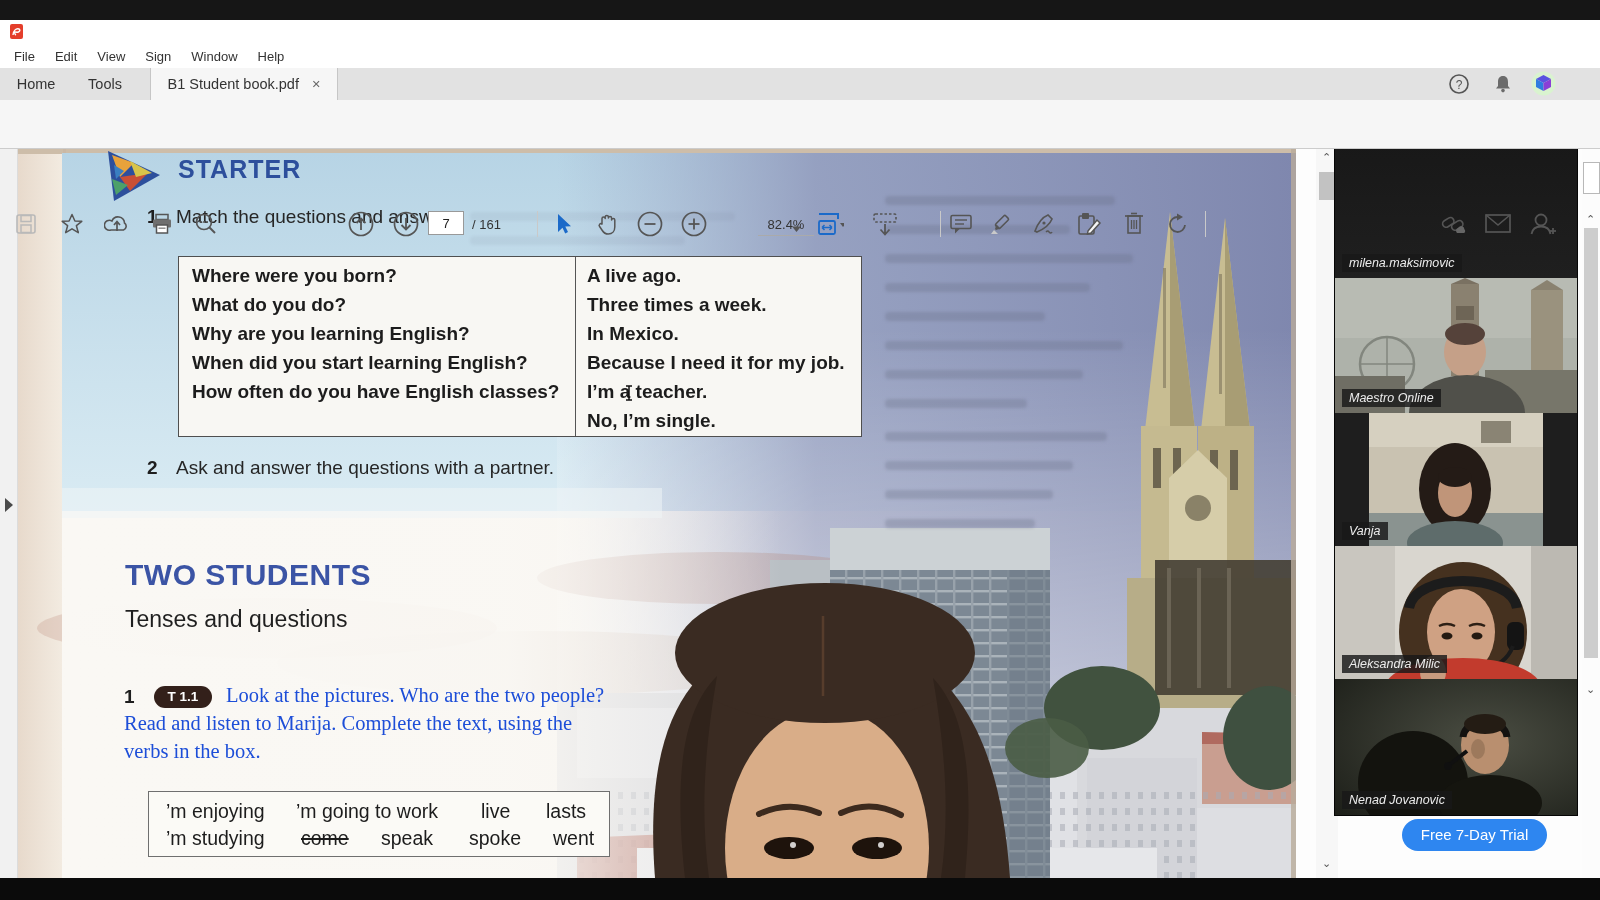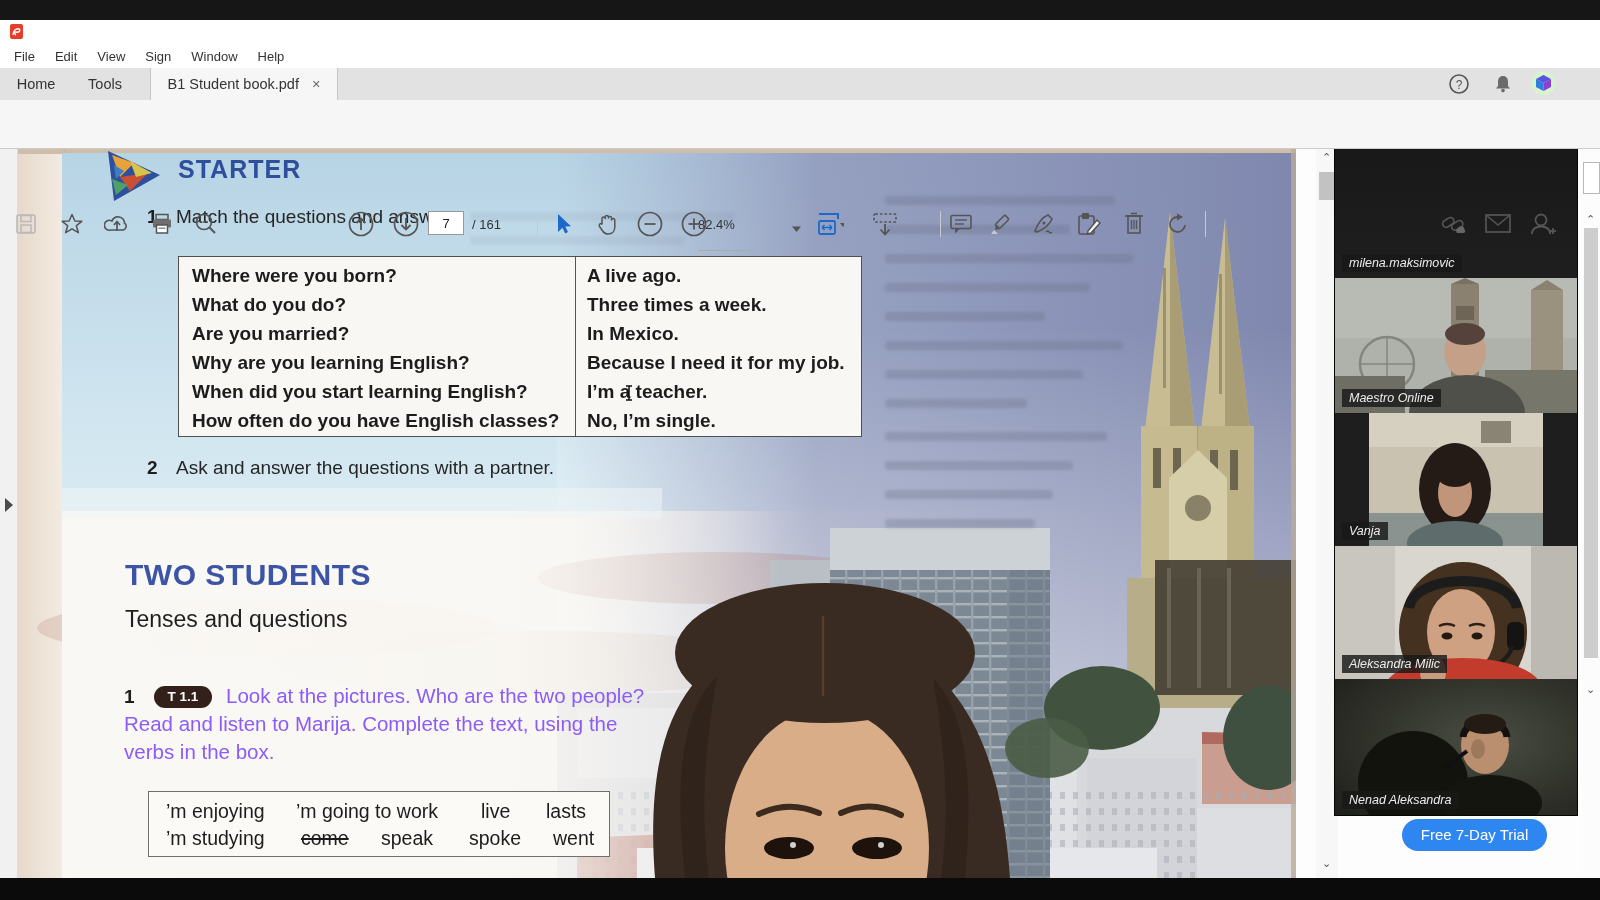--- a/index.html
+++ b/index.html
@@ -31,21 +31,21 @@
   .booktxt{position:absolute;color:#222;z-index:2;}
   #starter-h{left:178px;top:155px;font-size:25px;font-weight:bold;letter-spacing:1px;color:#2d4f9c;}
   .exnum{font-weight:bold;font-size:19px;color:#1e1e1e;}
   .exline{font-size:19px;color:#262626;}
   #qa-table{left:178px;top:256px;width:684px;height:181px;background:#f8f7f3;border:1.5px solid #4f4f4f;box-sizing:border-box;display:flex;z-index:2;}
   #qa-q{width:397px;border-right:1px solid #555;padding:4px 0 0 13px;box-sizing:border-box;}
   #qa-a{flex:1;padding:4px 0 0 11px;}
   .qrow{font-size:19px;line-height:29px;color:#1c1c1c;white-space:nowrap;font-weight:bold;}
   #two-h{left:125px;top:558px;font-size:30px;font-weight:bold;letter-spacing:0.5px;color:#3b54a5;}
   #two-sub{left:125px;top:606px;font-size:23px;color:#1f1f1f;}
-  .serifline{font-family:Liberation Sans, sans-serif;font-size:20.5px;color:#8b5cf6;}
+  .serifline{font-family:Liberation Serif, serif;font-size:20.5px;color:#1d4ed8;}
   #t11{left:154px;top:686px;width:58px;height:22px;background:#33201a;border-radius:11px;color:#fff;
        font-size:13.5px;font-weight:bold;text-align:center;line-height:22px;z-index:2;}
   #verbbox{left:148px;top:791px;width:462px;height:66px;border:1.5px solid #6f6f6f;background:#fbfaf6;box-sizing:border-box;z-index:2;}
   .verb{position:absolute;font-size:19.5px;color:#1c1c1c;white-space:nowrap;}
   .bleed{position:absolute;background:rgba(104,110,134,0.30);border-radius:4px;filter:blur(1.6px);height:9px;z-index:1;}
   
   .sb-chev{position:absolute;font-size:11px;color:#565656;z-index:3;line-height:10px;}
   #pdf-sb{left:1316px;top:148px;width:22px;height:730px;background:#f7f7f7;z-index:2;}
   #pdf-thumb{left:1319px;top:172px;width:16px;height:28px;background:#c2c2c2;z-index:3;}
   #right-sb{left:1582px;top:148px;width:18px;height:730px;background:#fcfcfc;z-index:2;}
@@ -189,21 +189,21 @@
           <line x1="8.5" y1="14" x2="19.5" y2="14" stroke="#555" stroke-width="1.8"></line>
         </svg>
       </span>
     <span class="ticon" style="left:680px">
       <svg width="28" height="28">
           <circle cx="14" cy="14" r="11.5" fill="none" stroke="#555" stroke-width="1.7"></circle>
           <line x1="8.5" y1="14" x2="19.5" y2="14" stroke="#555" stroke-width="1.8"></line>
           <line x1="14" y1="8.5" x2="14" y2="19.5" stroke="#555" stroke-width="1.8"></line>
         </svg>
       </span>
-    <span class="tb-text" style="left:698px;width:56px;text-align:left;border-bottom:1px solid #aaa;padding-bottom:18px">82.4%</span>
+    <span class="tb-text" style="left:758px;width:56px;text-align:center;border-bottom:1px solid #aaa;padding-bottom:3px">82.4%</span>
     <span class="ticon" style="left:783px;top:115px">
       <svg width="10" height="8">
           <polygon points="0,1.5 9,1.5 4.5,7" fill="#555"></polygon>
         </svg>
       </span>
     <span class="ticon" style="left:816px">
       <svg width="30" height="26">
           <path d="M3 3 L22 3 L22 8" stroke="#1b6ac9" stroke-width="2" fill="none"></path>
           <rect x="3" y="10" width="16" height="13" rx="1.5" fill="none" stroke="#1b6ac9" stroke-width="1.8"></rect>
           <path d="M6 16.5 L16 16.5 M6 16.5 L8.5 14 M6 16.5 L8.5 19 M16 16.5 L13.5 14 M16 16.5 L13.5 19" stroke="#1b6ac9" stroke-width="1.5" fill="none"></path>
@@ -436,21 +436,20 @@
   </svg>
 
   <div class="abs booktxt" id="starter-h">STARTER</div>
   <div class="abs booktxt exnum" style="left:147px;top:206px">1</div>
   <div class="abs booktxt exline" style="left:176px;top:206px">Match the questions and answers.</div>
 
   <div class="abs" id="qa-table">
     <div id="qa-q">
       <div class="qrow">Where were you born?</div>
       <div class="qrow">What do you do?</div>
-      <div class="qrow">Are you married?</div>
       <div class="qrow">Why are you learning English?</div>
       <div class="qrow">When did you start learning English?</div>
       <div class="qrow">How often do you have English classes?</div>
     </div>
     <div id="qa-a">
       <div class="qrow">A live ago.</div>
       <div class="qrow">Three times a week.</div>
       <div class="qrow">In Mexico.</div>
       <div class="qrow">Because I need it for my job.</div>
       <div class="qrow">I’m a teacher.</div>
@@ -559,21 +558,21 @@
         <rect width="242" height="136" fill="url(#nenadBG)"></rect>
         <ellipse cx="78" cy="104" rx="55" ry="52" fill="#13130e"></ellipse>
         <ellipse cx="150" cy="66" rx="24" ry="29" fill="#b98f6f"></ellipse>
         <path d="M128 58 C130 38 170 38 172 58" stroke="#141210" stroke-width="7" fill="none"></path>
         <ellipse cx="150" cy="45" rx="21" ry="10" fill="#241c14"></ellipse>
         <path d="M132 72 L114 86" stroke="#101010" stroke-width="4"></path>
         <circle cx="113" cy="87" r="4" fill="#101010"></circle>
         <ellipse cx="155" cy="124" rx="52" ry="28" fill="#15150f"></ellipse>
         <ellipse cx="143" cy="70" rx="7" ry="10" fill="#8a6a50" opacity="0.6"></ellipse>
       </svg>
-      <span class="vname">Nenad Aleksandra</span>
+      <span class="vname">Nenad Jovanovic</span>
     </div>
   </div>
 
   <div class="abs" id="trial-btn">Free 7-Day Trial</div>
 
   <div class="abs" id="bottombar"></div>
 
   <svg class="abs" id="cursor" width="10" height="16">
     <path d="M2 1 H8 M5 1 V15 M2 15 H8" stroke="#111" stroke-width="1.5" fill="none"></path>
   </svg>

